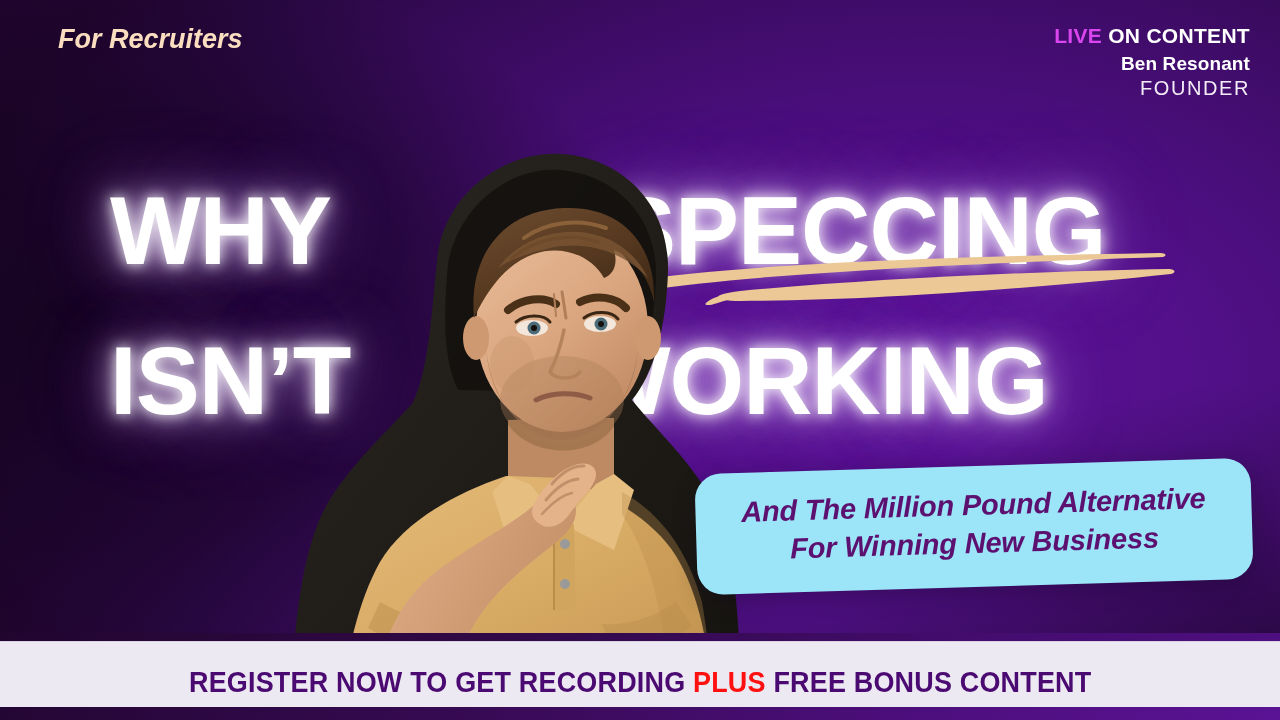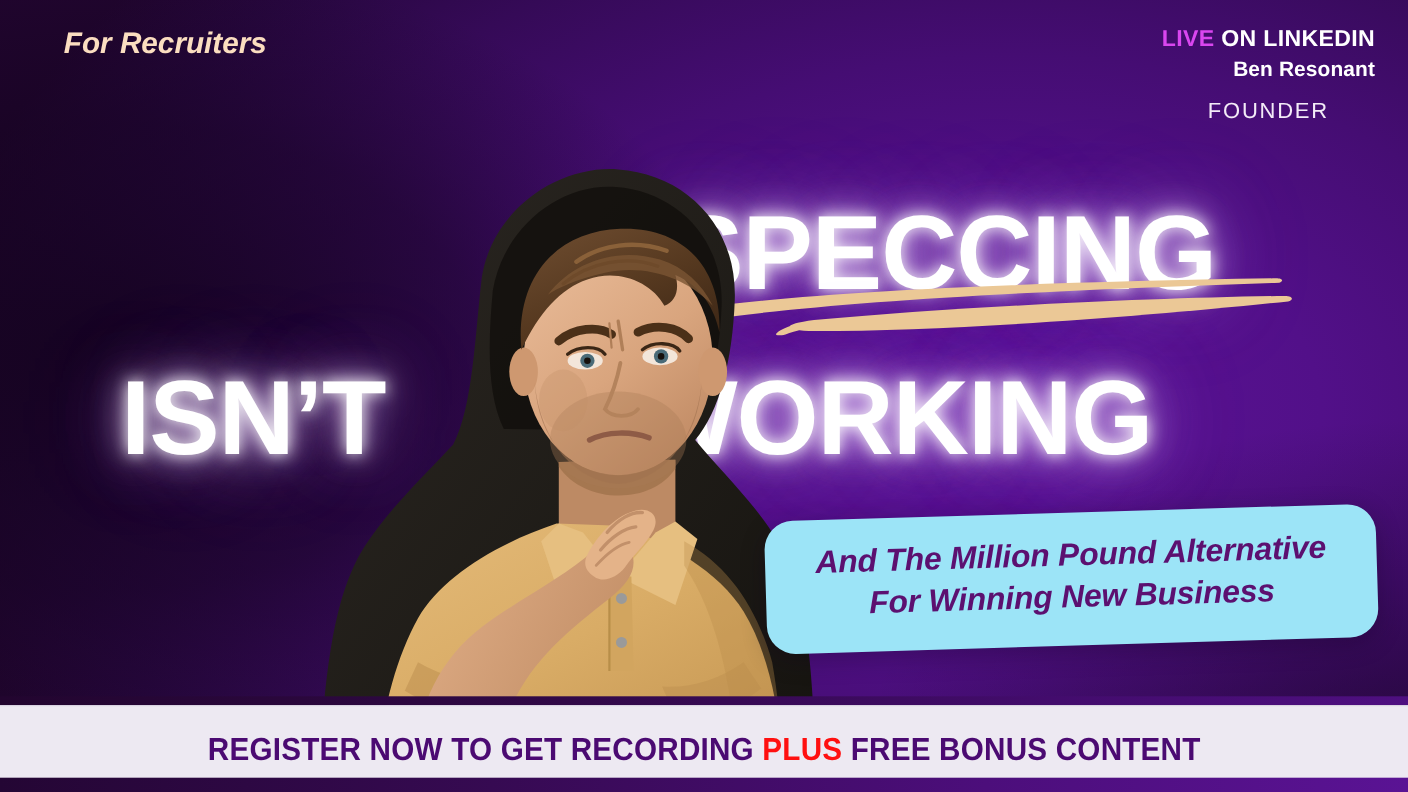--- a/index.html
+++ b/index.html
@@ -43,21 +43,21 @@
 
   
   .presenter{
     position:absolute; right:30px; top:24px; z-index:40;
     text-align:right; line-height:1.18;
   }
   .pr-live{ font-size:21px; font-weight:700; letter-spacing:.3px; }
   .pr-live .hot{ color:#d946ef; }
   .pr-live .wh{ color:#FFFFFF; }
   .pr-name{ font-size:19px; font-weight:700; color:#FFFFFF; margin-top:4px; letter-spacing:.1px;}
-  .pr-role{ font-size:20px; font-weight:300; color:#F3EBF7; margin-top:15px; letter-spacing:1.6px;text-align:center; }
+  .pr-role{ font-size:20px; font-weight:300; color:#F3EBF7; margin-top:2px; letter-spacing:1.6px; }
 
   
   .hl{
     position:absolute; z-index:25;
     color:#fff; font-weight:700;
     letter-spacing:-1px;
     text-shadow:
       0 0 14px rgba(255,255,255,.95),
       0 0 30px rgba(238,214,255,.85),
       0 0 60px rgba(190,140,240,.65),
@@ -109,20 +109,21 @@
   }
 </style>
 </head>
 <body>
 
 <div class="stage">
 
   <div class="bg"></div>
   <div class="bg-vignette"></div>
 
+  <div class="hl hl-why">WHY</div>
   <div class="hl hl-isnt">ISN’T</div>
 
   <div class="hl hl-spec">SPECCING</div>
   <div class="hl hl-work">WORKING</div>
 
   <svg class="swoosh" width="560" height="62" viewBox="0 0 560 62">
     <path d="M8 38 C 120 22, 300 14, 540 10 C 545 10, 548 12, 543 14 C 300 22, 130 32, 22 48 C 14 51, 6 46, 8 38 Z" fill="#EBC896"></path>
     <path d="M548 26 C 420 28, 250 36, 120 48 C 105 50, 98 52, 98 54 C 98 56, 106 58, 120 58 C 250 58, 430 44, 551 31 C 556 30, 556 26, 548 26 Z" fill="#EBC896"></path>
     <path d="M112 50 C 100 52, 90 56, 86 60 C 84 62, 88 63, 94 61 C 104 58, 114 55, 118 53 Z" fill="#EBC896"></path>
   </svg>
@@ -249,21 +250,21 @@
       <ellipse cx="250" cy="232" rx="22" ry="28" fill="#C08F66" opacity=".3"></ellipse>
     </g>
   </svg>
 
   <div class="brand">
     <div class="brand-l2">For Recruiters</div>
   </div>
 
   <div class="presenter">
     <div class="pr-live">
-      <span class="hot">LIVE</span><span class="wh">&nbsp;</span><span class="wh">ON LINKEDIN</span>
+      <span class="hot">LIVE</span><span class="wh">&nbsp;</span><span class="wh">ON CONTENT</span>
     </div>
     <div class="pr-name">Ben Resonant</div>
     <div class="pr-role">FOUNDER</div>
   </div>
 
   <div class="callout">
     <p>And The Million Pound Alternative</p>
     <p>For Winning New Business</p>
   </div>
 

